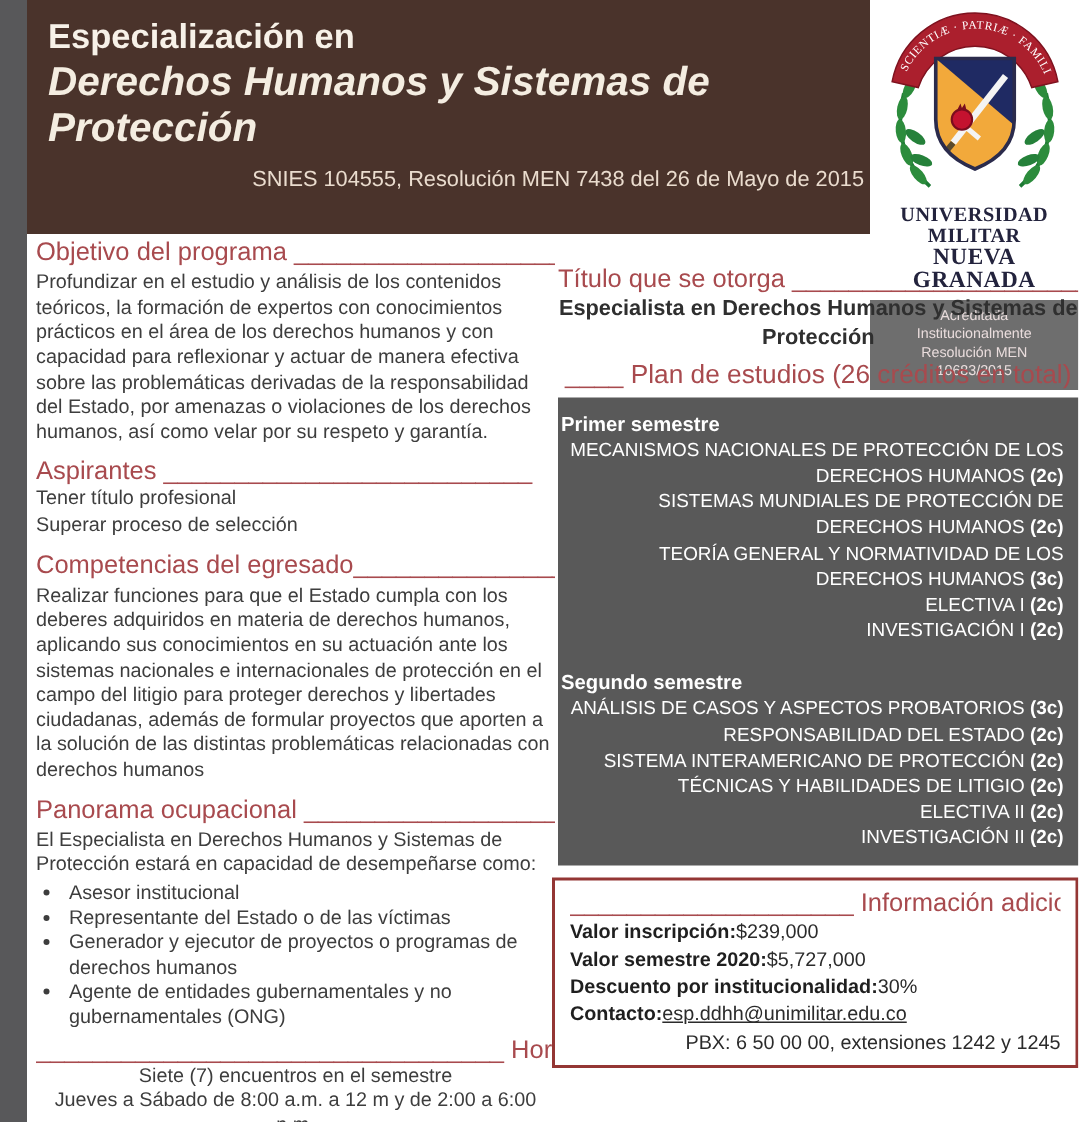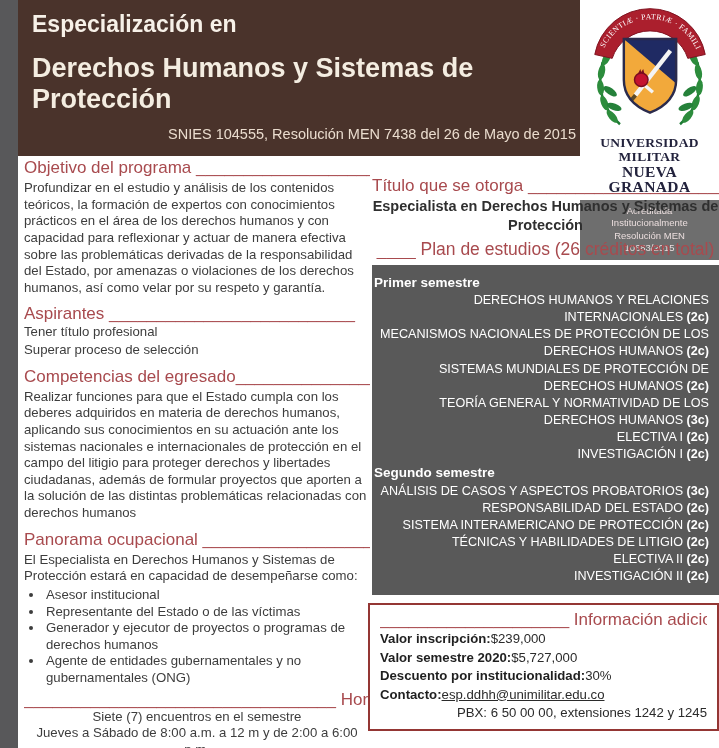--- a/index.html
+++ b/index.html
@@ -4,21 +4,21 @@
 <style>
   html,body{margin:0;padding:0;background:#fff;}
   #page{position:relative;width:719px;height:748px;overflow:hidden;background:#ffffff;
         font-family:"Liberation Sans","DejaVu Sans",sans-serif;color:#3d3d3d;}
   
   .side-strip{position:absolute;left:0;top:0;width:18px;height:748px;background:#58585a;}
   
   .header{position:absolute;left:18px;top:0;width:572px;height:156px;background:#4a332b;
           box-sizing:border-box;padding:12px 14px 8px 14px;}
   .header .supertitle{font-size:23px;font-weight:bold;color:#f7f1e8;line-height:1.1;}
-  .header .title{font-size:27px;font-weight:bold;color:#f4ede1;line-height:1.12;margin-top:16px;max-width:535px;}
+  .header .title{font-size:27px;font-weight:bold;color:#f4ede1;line-height:1.12;margin-top:2px;max-width:535px;font-style:italic;}
   .header .snies{font-size:14.5px;color:#eadcce;text-align:right;margin-top:12px;}
   
   .logo-area{position:absolute;left:580px;top:0;width:139px;height:196px;background:#fff;text-align:center;}
   .crest{display:block;margin:2px auto 0 auto;}
   .uni-name{line-height:1.02;margin-top:-2px;font-family:"Liberation Serif","DejaVu Serif",serif;color:#23233d;font-weight:bold;}
   .uni-name .l1{font-size:13.5px;letter-spacing:.3px;}
   .uni-name .l2{font-size:15.5px;letter-spacing:.4px;}
   .accred{margin-top:5px;background:#6e6e6e;color:#eadddd;font-size:9.5px;line-height:1.3;
           padding:5px 17px;}
   
@@ -32,21 +32,21 @@
   ul.bullets li{margin:0;padding-left:2px;}
   .horario-h{text-align:right;margin-top:3px;}
   .center{text-align:center;}
   
   .right-col{position:absolute;left:372px;top:176px;width:347px;}
   .titulo-body{font-weight:bold;font-size:14.5px;color:#2f2f2f;text-align:center;line-height:1.3;margin-top:2px;}
   .plan-h{font-size:17.5px;margin-top:5px;text-align:center;}
   .plan-box{background:#595959;color:#fff;margin-top:6px;box-sizing:border-box;
             padding:9px 10px 10px 2px;font-size:12.6px;line-height:1.36;}
   .sem-name{font-weight:bold;font-size:13.5px;text-align:left;}
-  .sem-2{margin-top:1px;}
+  .sem-2{margin-top:17px;}
   .course{text-align:right;}
   .course b{font-weight:bold;}
   .info-box{margin-top:8px;margin-left:-4px;border:2px solid #943634;background:#fff;
             box-sizing:border-box;padding:5px 10px 7px 10px;font-size:13.2px;line-height:1.32;}
   .info-h{text-align:right;font-size:17px;}
   .info-row{display:flex;margin-top:1px;}
   .info-row .lbl{font-weight:bold;color:#1f1f1f;}
   .info-row .val{text-align:right;color:#2b2b2b;}
   a.mail{color:#2e849e;text-decoration:underline;}
   .pbx{text-align:right;color:#2b2b2b;margin-top:1px;}
@@ -157,21 +157,20 @@
     </div>
   </div>
 
   <div class="right-col">
     <div class="red-h">Título que se otorga _______________________</div>
     <div class="titulo-body">Especialista en Derechos Humanos y Sistemas de Protección</div>
     <div class="red-h plan-h">____ Plan de estudios (26 créditos en total)</div>
 
     <div class="plan-box">
       <div class="sem-name">Primer semestre</div>
-      <div class="course"><span>DERECHOS HUMANOS Y RELACIONES INTERNACIONALES</span> <b>(2c)</b></div>
       <div class="course"><span>MECANISMOS NACIONALES DE PROTECCIÓN DE LOS DERECHOS HUMANOS</span> <b>(2c)</b></div>
       <div class="course"><span>SISTEMAS MUNDIALES DE PROTECCIÓN DE DERECHOS HUMANOS</span> <b>(2c)</b></div>
       <div class="course"><span>TEORÍA GENERAL Y NORMATIVIDAD DE LOS DERECHOS HUMANOS</span> <b>(3c)</b></div>
       <div class="course"><span>ELECTIVA I</span> <b>(2c)</b></div>
       <div class="course"><span>INVESTIGACIÓN I</span> <b>(2c)</b></div>
 
       <div class="sem-name sem-2">Segundo semestre</div>
       <div class="course"><span>ANÁLISIS DE CASOS Y ASPECTOS PROBATORIOS</span> <b>(3c)</b></div>
       <div class="course"><span>RESPONSABILIDAD DEL ESTADO</span> <b>(2c)</b></div>
       <div class="course"><span>SISTEMA INTERAMERICANO DE PROTECCIÓN</span> <b>(2c)</b></div>

